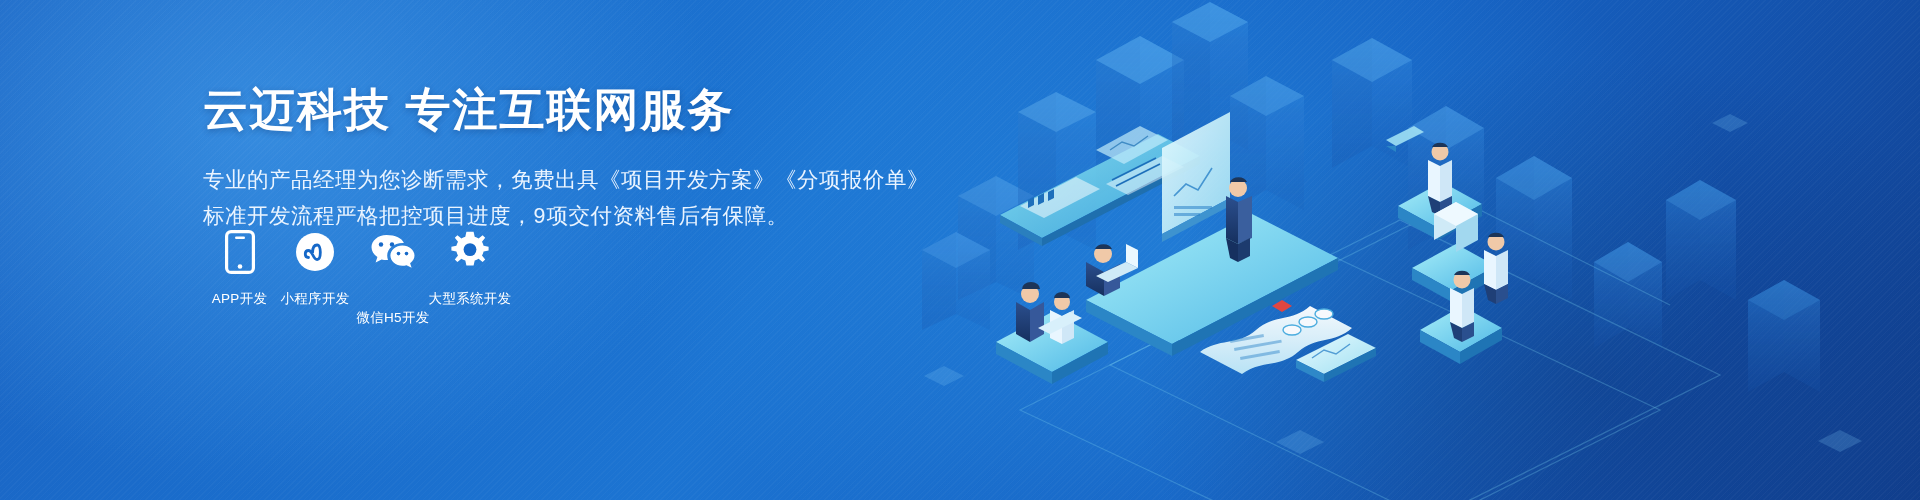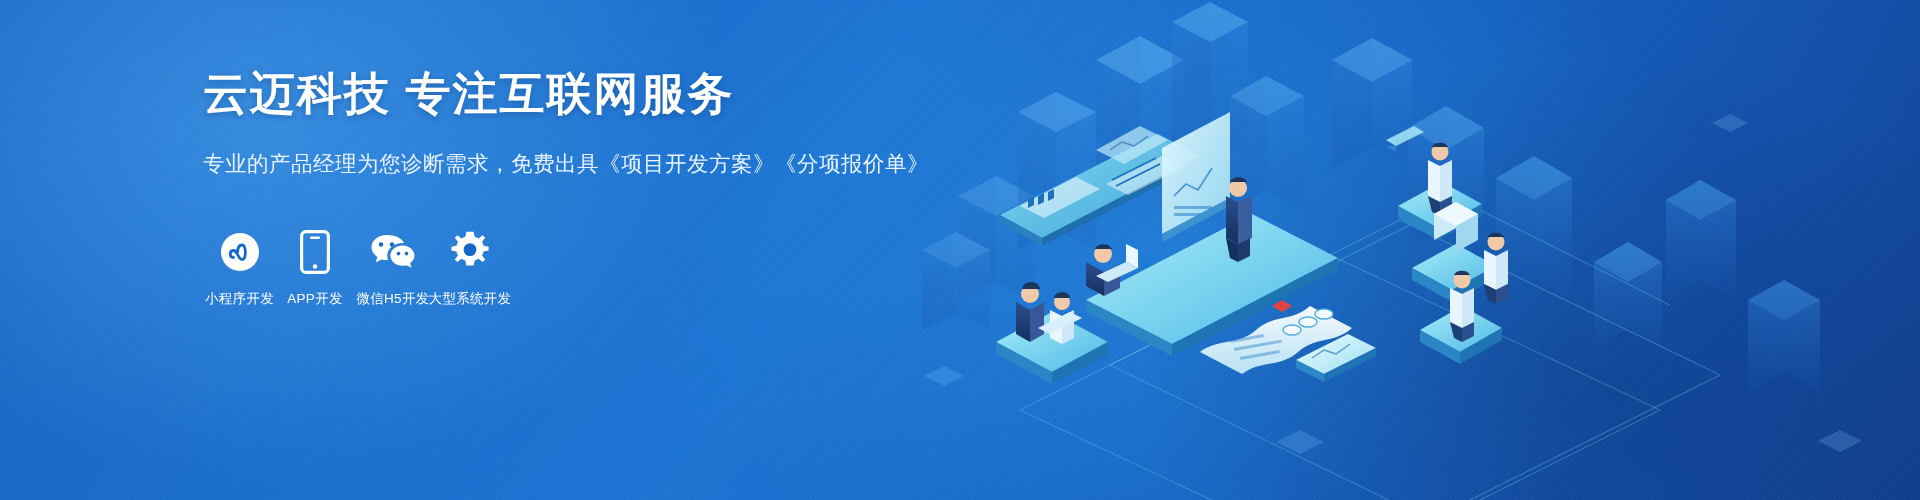--- a/index.html
+++ b/index.html
@@ -33,21 +33,21 @@
     pointer-events:none;
   }
   .glow-br {
     position:absolute; right:-120px; bottom:-200px; width:900px; height:640px;
     background:radial-gradient(ellipse at center, rgba(12,50,118,0.45) 0%, rgba(12,50,118,0) 72%);
     pointer-events:none;
   }
 
   
   .content {
-    position:absolute; left:203px; top:66px; width:760px;
+    position:absolute; left:203px; top:82px; width:760px;
     z-index:6;
   }
   .headline {
     font-size:45px;
     line-height:56px;
     font-weight:bold;
     color:#ffffff;
     letter-spacing:2px;
     text-shadow:0 2px 6px rgba(8,40,92,0.32);
     white-space:nowrap;
@@ -81,21 +81,21 @@
   }
   .service .ico svg { display:block; }
   .service .lbl {
     margin-top:14px;
     font-size:13.5px;
     color:#ffffff;
     white-space:nowrap;
     letter-spacing:0.3px;
   }
   .service:nth-child(2){ width:78px; }
-  .service:nth-child(3){ width:78px; }
+  .service:nth-child(3){ width:78px;gap:19px; }
   .service:nth-child(4){ width:76px; }
   .service:nth-child(5){ width:100px;align-items:center; }
 
   
   .illus { position:absolute; right:0; top:0; width:1020px; height:500px; z-index:4; }
   .illus svg { display:block; }
 </style>
 </head>
 <body>
 
@@ -349,44 +349,45 @@
           <path d="M210 150 L222 142 L234 146 L248 136"></path>
         </g>
       </g>
     </svg>
   </div>
 
   <div class="content">
     <div class="headline">云迈科技 专注互联网服务</div>
     <div class="subtitle">
       <div>专业的产品经理为您诊断需求，免费出具《项目开发方案》《分项报价单》</div>
+      <div>标准开发流程严格把控项目进度，9项交付资料售后有保障。</div>
     </div>
   </div>
 
   <div class="services">
-
-    <div class="service">
-      <span class="ico">
-        <svg width="40" height="40" viewBox="0 0 40 40" xmlns="http://www.w3.org/2000/svg">
-          <circle cx="20" cy="20" r="19" fill="#ffffff"></circle>
-          <path d="M13.5 25.5 C9.2 25.5 9.2 18.5 13.5 18.5 C17.8 18.5 17.8 27.5 22.1 27.5 C26.4 27.5 26.4 13 22.1 13 C18.6 13 17.6 17 17.6 20.5" fill="none" stroke="#1668c8" stroke-width="2.8" stroke-linecap="round"></path>
-        </svg>
-      </span>
-      <span class="lbl">小程序开发</span>
-    </div>
 
     <div class="service">
       <span class="ico">
         <svg width="30" height="44" viewBox="0 0 30 44" xmlns="http://www.w3.org/2000/svg">
           <rect x="1.6" y="1.6" width="26.8" height="40.8" rx="4.5" ry="4.5" fill="none" stroke="#ffffff" stroke-width="3.2"></rect>
           <rect x="10" y="6.5" width="10" height="2.6" rx="1.3" fill="#ffffff"></rect>
           <circle cx="15" cy="36.5" r="2.3" fill="#ffffff"></circle>
         </svg>
       </span>
       <span class="lbl">APP开发</span>
+    </div>
+
+    <div class="service">
+      <span class="ico">
+        <svg width="40" height="40" viewBox="0 0 40 40" xmlns="http://www.w3.org/2000/svg">
+          <circle cx="20" cy="20" r="19" fill="#ffffff"></circle>
+          <path d="M13.5 25.5 C9.2 25.5 9.2 18.5 13.5 18.5 C17.8 18.5 17.8 27.5 22.1 27.5 C26.4 27.5 26.4 13 22.1 13 C18.6 13 17.6 17 17.6 20.5" fill="none" stroke="#1668c8" stroke-width="2.8" stroke-linecap="round"></path>
+        </svg>
+      </span>
+      <span class="lbl">小程序开发</span>
     </div>
 
     <div class="service">
       <span class="ico">
         <svg width="46" height="40" viewBox="0 0 46 40" xmlns="http://www.w3.org/2000/svg">
           <path d="M16.5 3 C8 3 1.5 8.6 1.5 15.3 C1.5 19.2 3.8 22.7 7.4 25 L5.6 30.4 L11.6 27.4 C13.2 27.8 14.8 28 16.5 28 C17 28 17.5 28 18 27.9 C17.5 26.5 17.2 25.1 17.2 23.6 C17.2 16.6 24 11 32.4 11 C32.9 11 33.4 11 33.9 11.1 C32.4 6.4 25.2 3 16.5 3 Z" fill="#ffffff"></path>
           <circle cx="11" cy="12.5" r="2.2" fill="#1668c8"></circle>
           <circle cx="22" cy="12.5" r="2.2" fill="#1668c8"></circle>
           <path d="M44.5 23.6 C44.5 17.9 39 13.4 32.4 13.4 C25.8 13.4 20.4 17.9 20.4 23.6 C20.4 29.3 25.8 33.8 32.4 33.8 C33.8 33.8 35.2 33.6 36.5 33.2 L41.6 35.8 L40.1 31.2 C42.8 29.4 44.5 26.7 44.5 23.6 Z" fill="#ffffff"></path>
           <circle cx="28.5" cy="21.6" r="1.8" fill="#1668c8"></circle>

